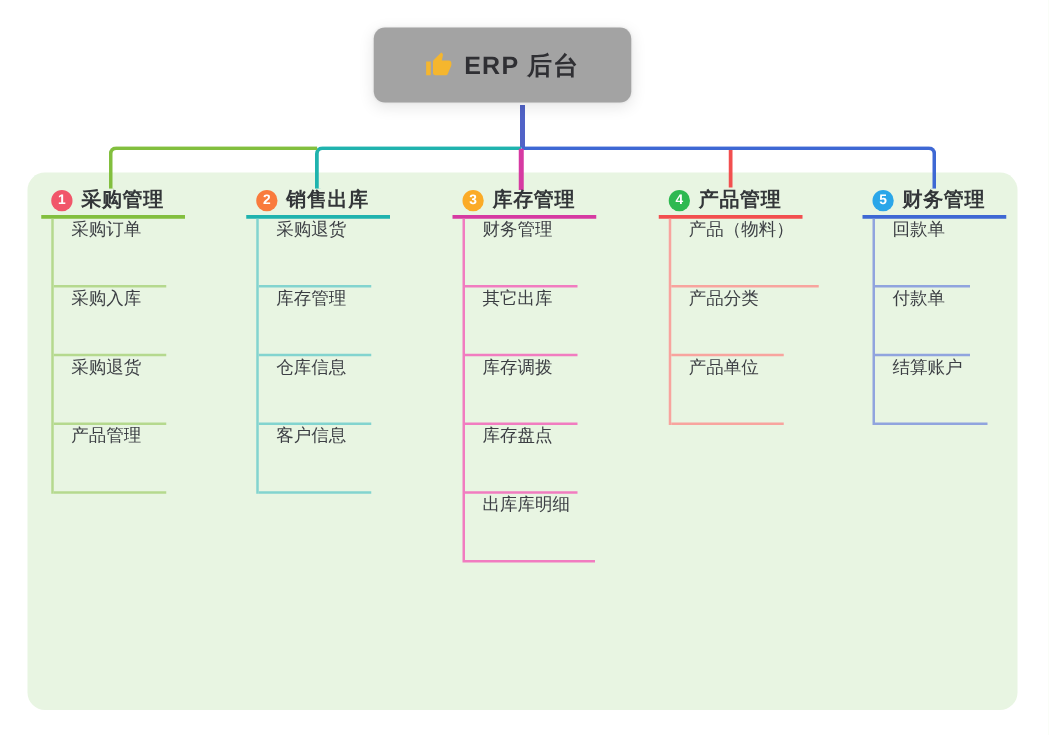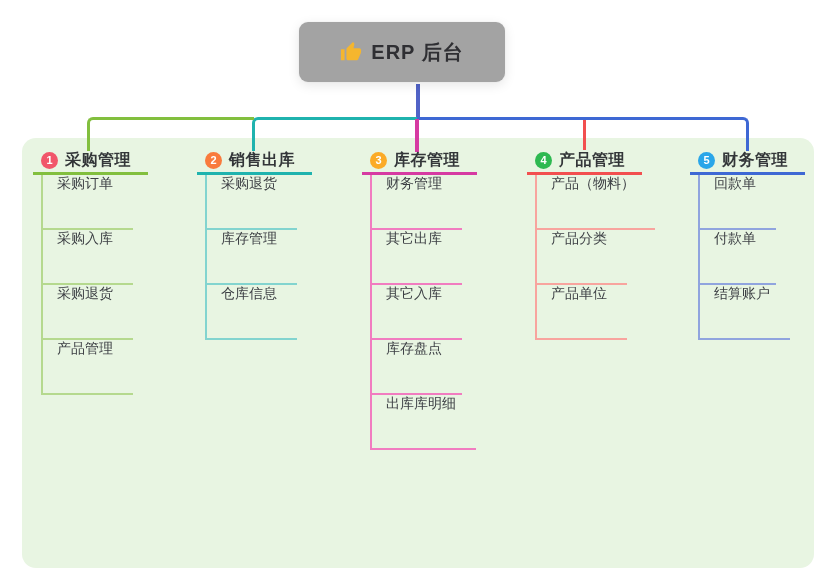--- a/index.html
+++ b/index.html
@@ -99,37 +99,40 @@
   <div class="children">
     <div class="child">
         <span>采购退货</span>
       </div>
     <div class="child">
         <span>库存管理</span>
       </div>
     <div class="child">
         <span>仓库信息</span>
       </div>
+    <div class="child">
+        <span>客户信息</span>
+      </div>
   </div>
 </div>
 
 <div class="branch" style="left: 362px; --c: #d63aa2; --cl: #f17cc0; --cb: #fbab27;">
   <div class="branch-header">
     <span class="badge">3</span>
     <span class="branch-title">库存管理</span>
   </div>
   <div class="children">
     <div class="child">
         <span>财务管理</span>
       </div>
     <div class="child">
         <span>其它出库</span>
       </div>
     <div class="child">
-        <span>其它入库</span>
+        <span>库存调拨</span>
       </div>
     <div class="child">
         <span>库存盘点</span>
       </div>
     <div class="child">
         <span>出库库明细</span>
       </div>
   </div>
 </div>
 

